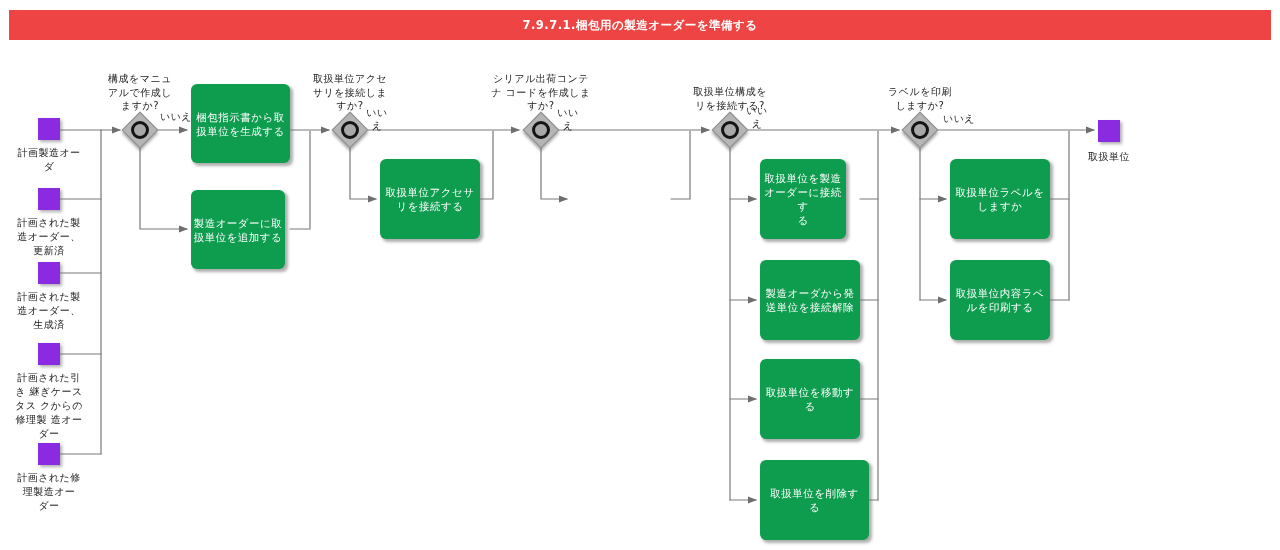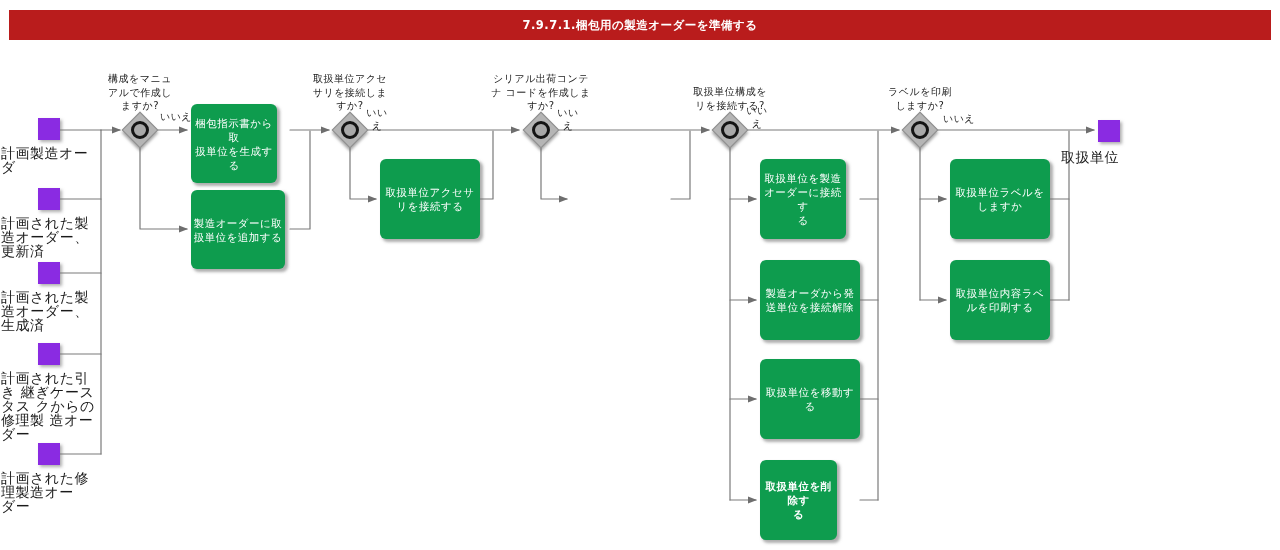--- a/index.html
+++ b/index.html
@@ -2,39 +2,39 @@
 <html><head>
 <meta charset="utf-8">
 <style>
   html,body{margin:0;padding:0;background:#ffffff;}
   #stage{
     position:relative;width:1280px;height:550px;background:#ffffff;overflow:hidden;
     font-family:"DejaVu Sans",sans-serif;color:#1a1a1a;
   }
   .title-bar{
     position:absolute;left:9px;top:10px;width:1262px;height:30px;
-    background:#b91c1c;color:#ffffff;font-size:11.5px;font-weight:bold;
+    background:#ef4444;color:#ffffff;font-size:11.5px;font-weight:bold;
     display:flex;align-items:center;justify-content:center;letter-spacing:.5px;
   }
   svg.wires{position:absolute;left:0;top:0;}
   .task{
     position:absolute;background:#0E9C4E;border-radius:6px;
     box-shadow:2.5px 2.5px 3px rgba(110,110,110,.55);
     display:flex;align-items:center;justify-content:center;
   }
   .task-label{
     color:#ffffff;font-size:10.5px;line-height:14px;letter-spacing:.5px;
     text-align:center;white-space:pre-line;
   }
   .event-sq{
     position:absolute;width:22px;height:22px;background:#8A2BE2;
     box-shadow:2px 2px 3px rgba(110,110,110,.55);
   }
   .e-label{
-    position:absolute;width:96px;text-align:left;font-size:14px;
+    position:absolute;width:96px;text-align:center;font-size:10px;
     line-height:14px;letter-spacing:.5px;white-space:pre-line;
   }
   .gateway{position:absolute;width:26px;height:26px;}
   .gw-diamond{
     position:absolute;inset:0;transform:rotate(45deg);
     background:#b5b5b5;border:1px solid #8e8e8e;
     box-shadow:2px 2px 3px rgba(110,110,110,.6);
   }
   .gw-ring{
     position:absolute;left:50%;top:50%;width:12px;height:12px;
@@ -176,21 +176,21 @@
 え</div>
 
   <div class="gateway" style="left:907px;top:117px;">
     <div class="gw-diamond"></div>
     <div class="gw-ring"></div>
   </div>
   <div class="q-label" style="left:857px;top:85px;width:126px;">ラベルを印刷
 しますか?</div>
   <div class="b-label" style="left:936px;top:112px;width:46px;">いいえ</div>
 
-  <div class="task" style="left:191px;top:104px;width:86px;height:79px;">
+  <div class="task" style="left:191px;top:84px;width:99px;height:79px;">
     <span class="task-label">梱包指示書から取
 扱単位を生成する</span>
   </div>
   <div class="task" style="left:191px;top:190px;width:94px;height:79px;">
     <span class="task-label">製造オーダーに取
 扱単位を追加する</span>
   </div>
   <div class="task" style="left:380px;top:159px;width:100px;height:80px;">
     <span class="task-label">取扱単位アクセサ
 リを接続する</span>
@@ -201,21 +201,21 @@
 る</span>
   </div>
   <div class="task" style="left:760px;top:260px;width:100px;height:80px;">
     <span class="task-label">製造オーダから発
 送単位を接続解除</span>
   </div>
   <div class="task" style="left:760px;top:359px;width:100px;height:80px;">
     <span class="task-label">取扱単位を移動す
 る</span>
   </div>
-  <div class="task" style="left:760px;top:460px;width:77px;height:80px;font-weight:bold;">
+  <div class="task" style="left:760px;top:460px;width:109px;height:80px;">
     <span class="task-label">取扱単位を削除す
 る</span>
   </div>
   <div class="task" style="left:950px;top:159px;width:100px;height:80px;">
     <span class="task-label">取扱単位ラベルを
 しますか</span>
   </div>
   <div class="task" style="left:950px;top:260px;width:100px;height:80px;">
     <span class="task-label">取扱単位内容ラベ
 ルを印刷する</span>

